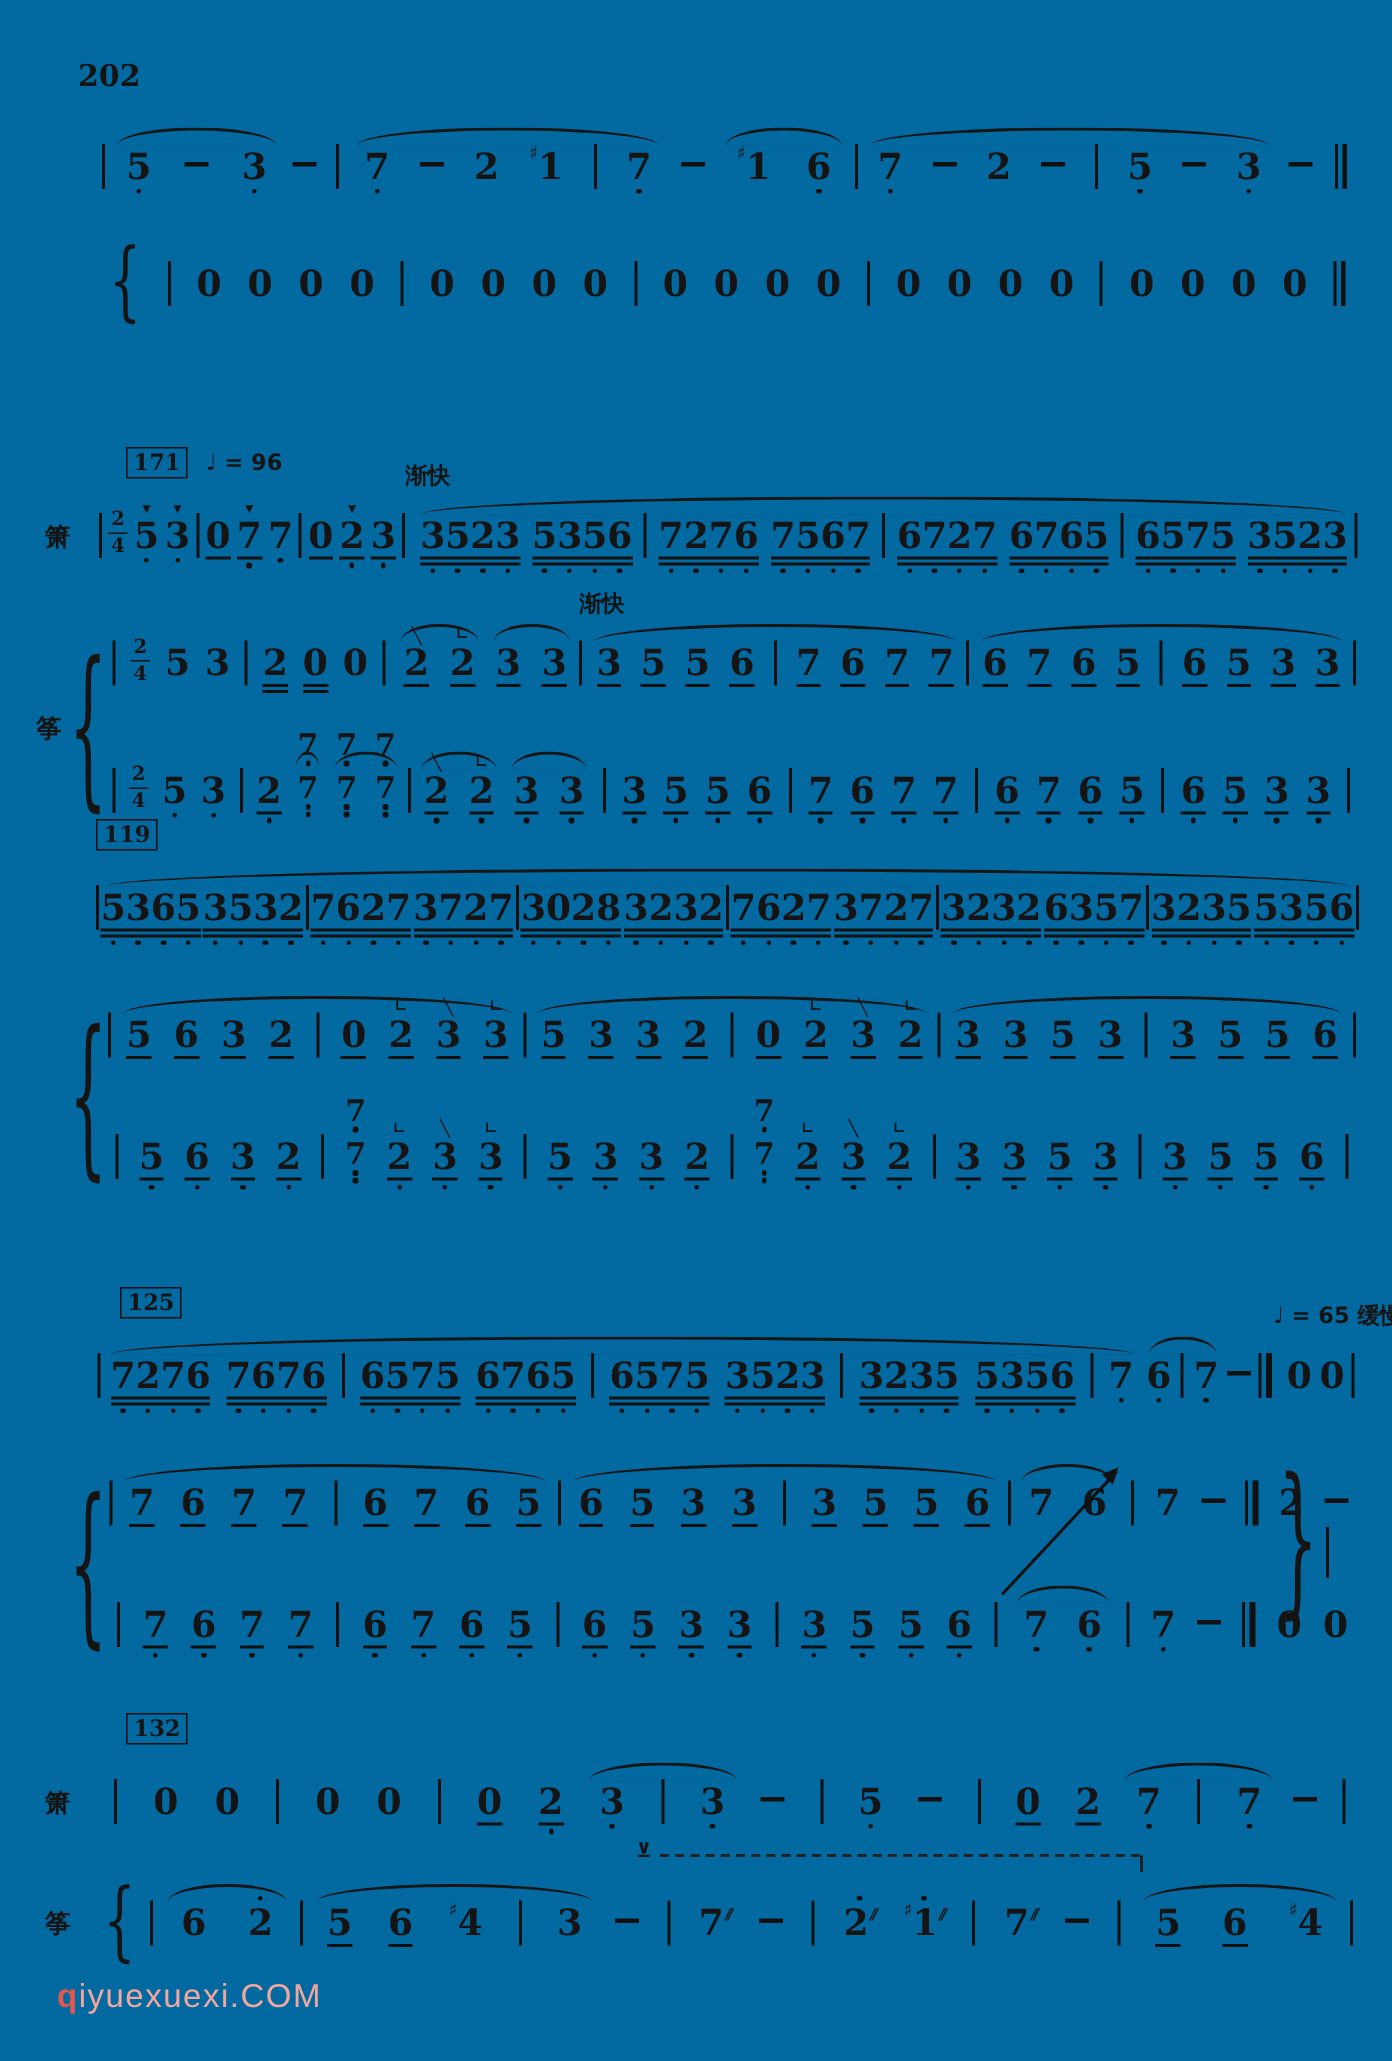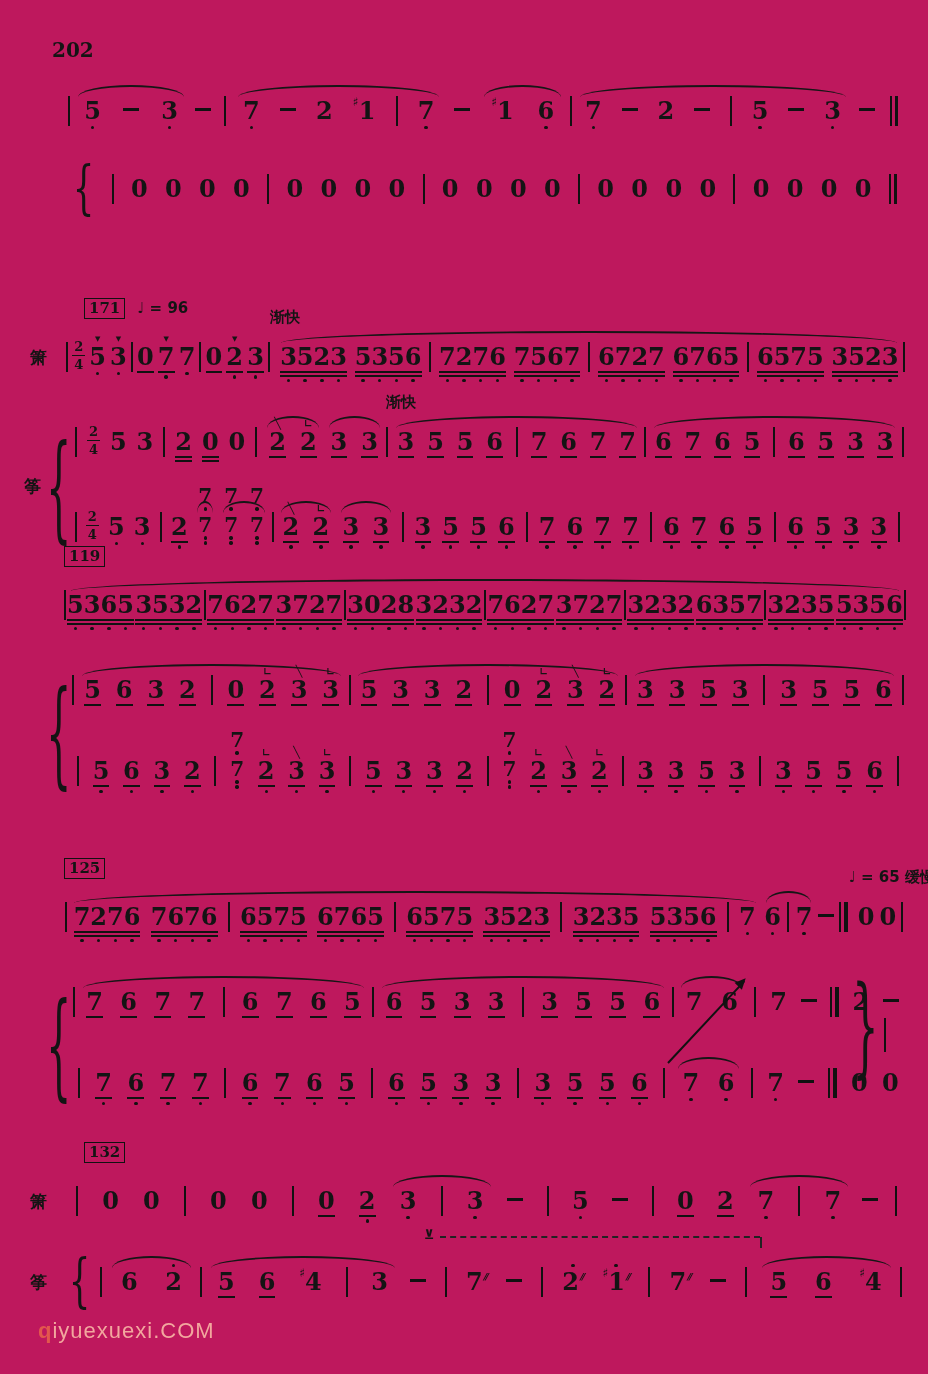--- a/index.html
+++ b/index.html
@@ -1,16 +1,16 @@
 <!DOCTYPE html>
 <html><head>
 <meta charset="utf-8">
 <style>
   html,body{margin:0;padding:0;background:#ffffff;}
-  .page{position:relative;width:928px;height:1374px;background:#be185d;color:#141414;
+  .page{position:relative;width:928px;height:1374px;background:#0369a1;color:#141414;
         font-family:"DejaVu Serif",serif;overflow:hidden;}
   .pageno{position:absolute;left:52px;top:38px;font-size:20px;font-weight:bold;}
   .wm{position:absolute;left:38px;top:1318px;font-size:22px;letter-spacing:1px;
       color:#f2a79e;font-family:"Liberation Sans",sans-serif;}
   .wm::first-letter{color:#e2574d;font-weight:bold;}
 
   .sys{position:absolute;left:64px;width:842px;}
   .hdr{display:flex;align-items:center;gap:12px;height:24px;margin-bottom:10px;}
   .mk{border:1.7px solid #111;padding:0 4px;font-weight:bold;font-size:15px;line-height:19px;}
   .tmp{font-size:15px;font-weight:bold;font-family:"DejaVu Sans",sans-serif;}
@@ -1758,21 +1758,21 @@
                 <div class="be">
                   <div class="dotb"></div>
                 </div>
               </div>
               <div class="bar"></div>
             </div>
           </div>
         </div>
       </div>
       <div class="sys" style="top: 856px;">
-        <div class="hdr" style="margin-left: 0px;">
+        <div class="hdr" style="margin-left: 16px;">
           <div class="mk">125</div>
         </div>
         <div class="row">
           <div class="seg" style="flex-grow: 30;">
             <div class="bar"></div>
           </div>
           <div class="seg slur" style="flex-grow: 1580;">
             <div class="t">
               <div class="ab"></div>
               <div class="dg">7276</div>

